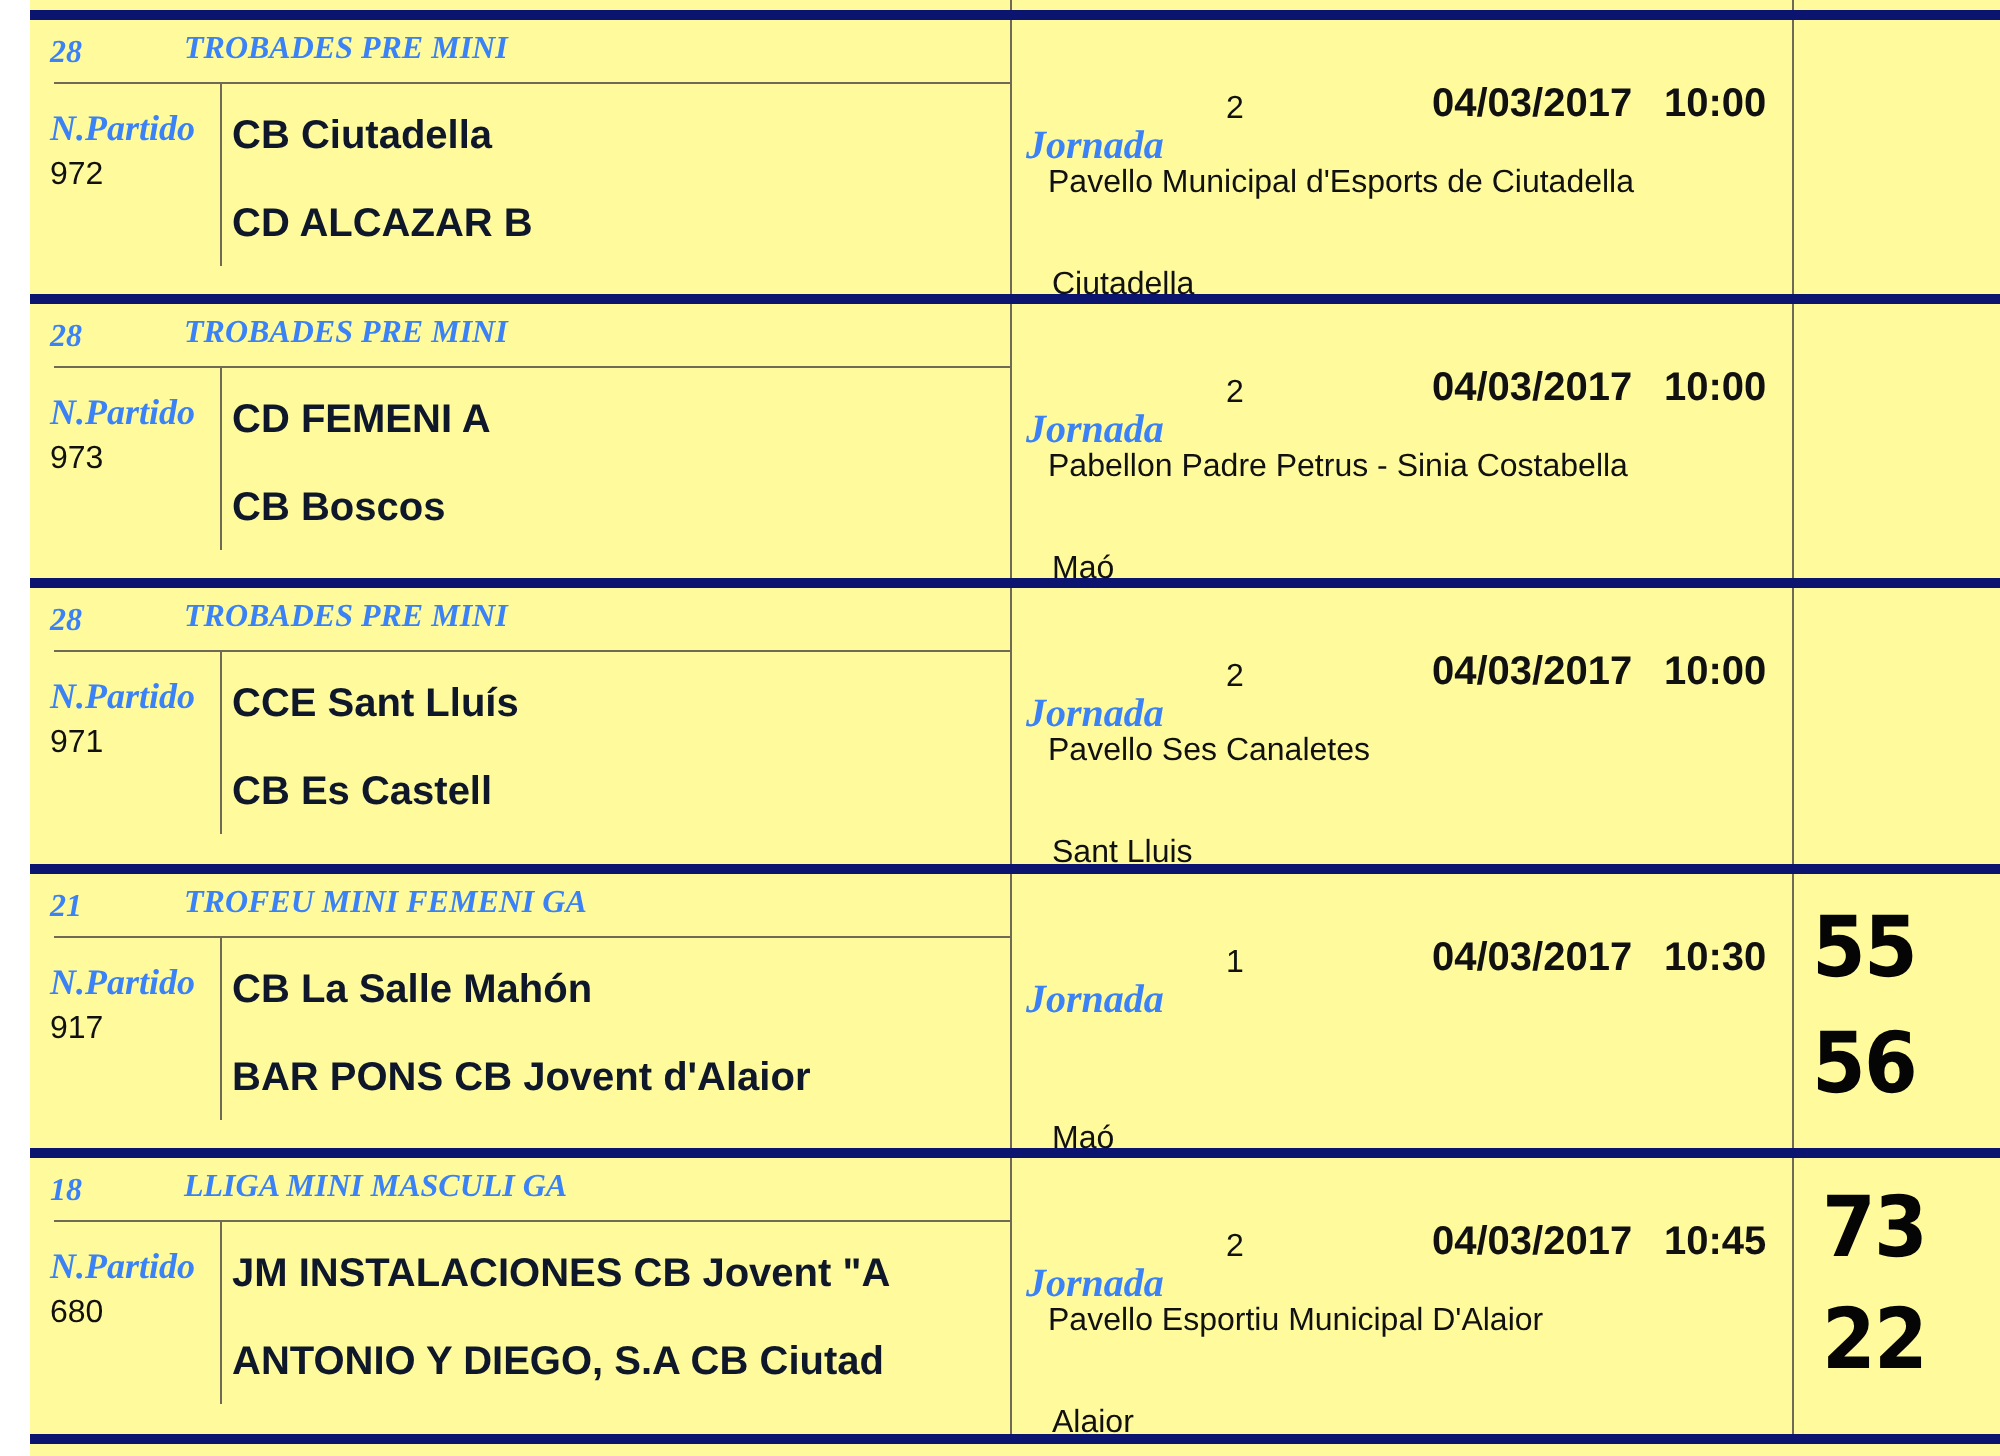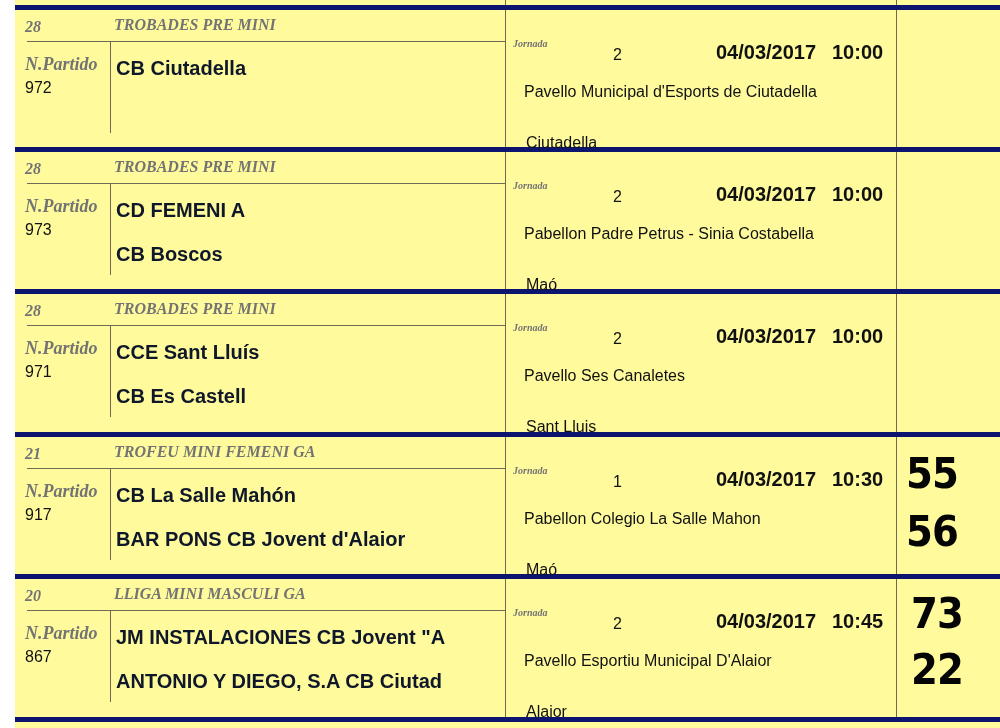--- a/index.html
+++ b/index.html
@@ -15,33 +15,33 @@
   .bar {
     position:absolute; left:15px; width:985px; height:5px; background:#0b1570;
   }
   .match {
     position:absolute; left:15px; width:985px; height:137px;
   }
   .vline { position:absolute; width:1px; background:#6f6a55; }
   .hline { position:absolute; height:1px; background:#6f6a55; }
   .serif-ital {
     font-family:"Liberation Serif", serif; font-style:italic; font-weight:bold;
-    color:#737373;
+    color:#3b82f6;
   }
   .cat-num { position:absolute; left:10px; top:8px; font-size:16px; }
-  .cat-name { position:absolute; left:77px; top:6px; font-size:16px;margin-left:22px; }
+  .cat-name { position:absolute; left:77px; top:6px; font-size:16px; }
   .np-label { position:absolute; left:10px; top:44px; font-size:18px; }
   .np-num { position:absolute; left:10px; top:69px; font-size:16px; color:#111; }
   .team {
     position:absolute; left:101px; font-size:20px; font-weight:bold; color:#0f172a;
     white-space:nowrap;
   }
   .team.home { top:47px; }
   .team.away { top:91px; }
-  .jornada-label { position:absolute; left:498px; top:28px; font-size:10px;text-align:right; }
+  .jornada-label { position:absolute; left:498px; top:52px; font-size:20px;text-align:right; }
   .jornada-num { position:absolute; left:598px; top:36px; font-size:16px; color:#111; }
   .date { position:absolute; left:665px; top:31px; font-size:20px; font-weight:bold; color:#111;margin-left:36px; }
   .time { position:absolute; left:817px; top:31px; font-size:20px; font-weight:bold; color:#111; }
   .venue { position:absolute; left:509px; top:73px; font-size:16px; color:#111; white-space:nowrap; }
   .city { position:absolute; left:511px; top:104px; font-size:16px; color:#111;margin-top:20px; }
   .score {
     position:absolute; font-family:"DejaVu Sans", sans-serif; font-weight:900;
     font-size:42px; line-height:1; color:#050505; letter-spacing:-1px;
     transform:scaleX(0.92); transform-origin:left top;
   }
@@ -64,20 +64,21 @@
 <div class="match" style="top:10px">
   <div class="vline" style="left:490px;top:0;height:137px"></div>
   <div class="vline" style="left:881px;top:0;height:137px"></div>
   <div class="hline" style="left:12px;top:31px;width:478px"></div>
   <div class="vline" style="left:95px;top:31px;height:92px"></div>
   <span class="cat-num serif-ital">28</span>
   <span class="cat-name serif-ital">TROBADES PRE MINI</span>
   <span class="np-label serif-ital">N.Partido</span>
   <span class="np-num">972</span>
   <span class="team home">CB Ciutadella</span>
+  <span class="team away">CD ALCAZAR B</span>
   <span class="jornada-label serif-ital">Jornada</span>
   <span class="jornada-num">2</span>
   <span class="date">04/03/2017</span>
   <span class="time">10:00</span>
   <span class="venue">Pavello Municipal d'Esports de Ciutadella</span>
   <span class="city">Ciutadella</span>
 </div>
 
 <div class="match" style="top:152px">
   <div class="vline" style="left:490px;top:0;height:137px"></div>
@@ -125,35 +126,34 @@
   <span class="cat-num serif-ital">21</span>
   <span class="cat-name serif-ital">TROFEU MINI FEMENI GA</span>
   <span class="np-label serif-ital">N.Partido</span>
   <span class="np-num">917</span>
   <span class="team home">CB La Salle Mahón</span>
   <span class="team away">BAR PONS CB Jovent d'Alaior</span>
   <span class="jornada-label serif-ital">Jornada</span>
   <span class="jornada-num">1</span>
   <span class="date">04/03/2017</span>
   <span class="time">10:30</span>
-  <span class="venue">Pabellon Colegio La Salle Mahon</span>
   <span class="city">Maó</span>
   <span class="score" style="left:891px;top:16px">55</span>
   <span class="score" style="left:891px;top:74px">56</span>
 </div>
 
 <div class="match" style="top:579px">
   <div class="vline" style="left:490px;top:0;height:138px"></div>
   <div class="vline" style="left:881px;top:0;height:138px"></div>
   <div class="hline" style="left:12px;top:31px;width:478px"></div>
   <div class="vline" style="left:95px;top:31px;height:92px"></div>
-  <span class="cat-num serif-ital">20</span>
+  <span class="cat-num serif-ital">18</span>
   <span class="cat-name serif-ital">LLIGA MINI MASCULI GA</span>
   <span class="np-label serif-ital">N.Partido</span>
-  <span class="np-num">867</span>
+  <span class="np-num">680</span>
   <span class="team home">JM INSTALACIONES CB Jovent "A</span>
   <span class="team away">ANTONIO Y DIEGO, S.A CB Ciutad</span>
   <span class="jornada-label serif-ital">Jornada</span>
   <span class="jornada-num">2</span>
   <span class="date">04/03/2017</span>
   <span class="time">10:45</span>
   <span class="venue">Pavello Esportiu Municipal D'Alaior</span>
   <span class="city">Alaior</span>
   <span class="score" style="left:896px;top:14px">73</span>
   <span class="score" style="left:896px;top:70px">22</span>

